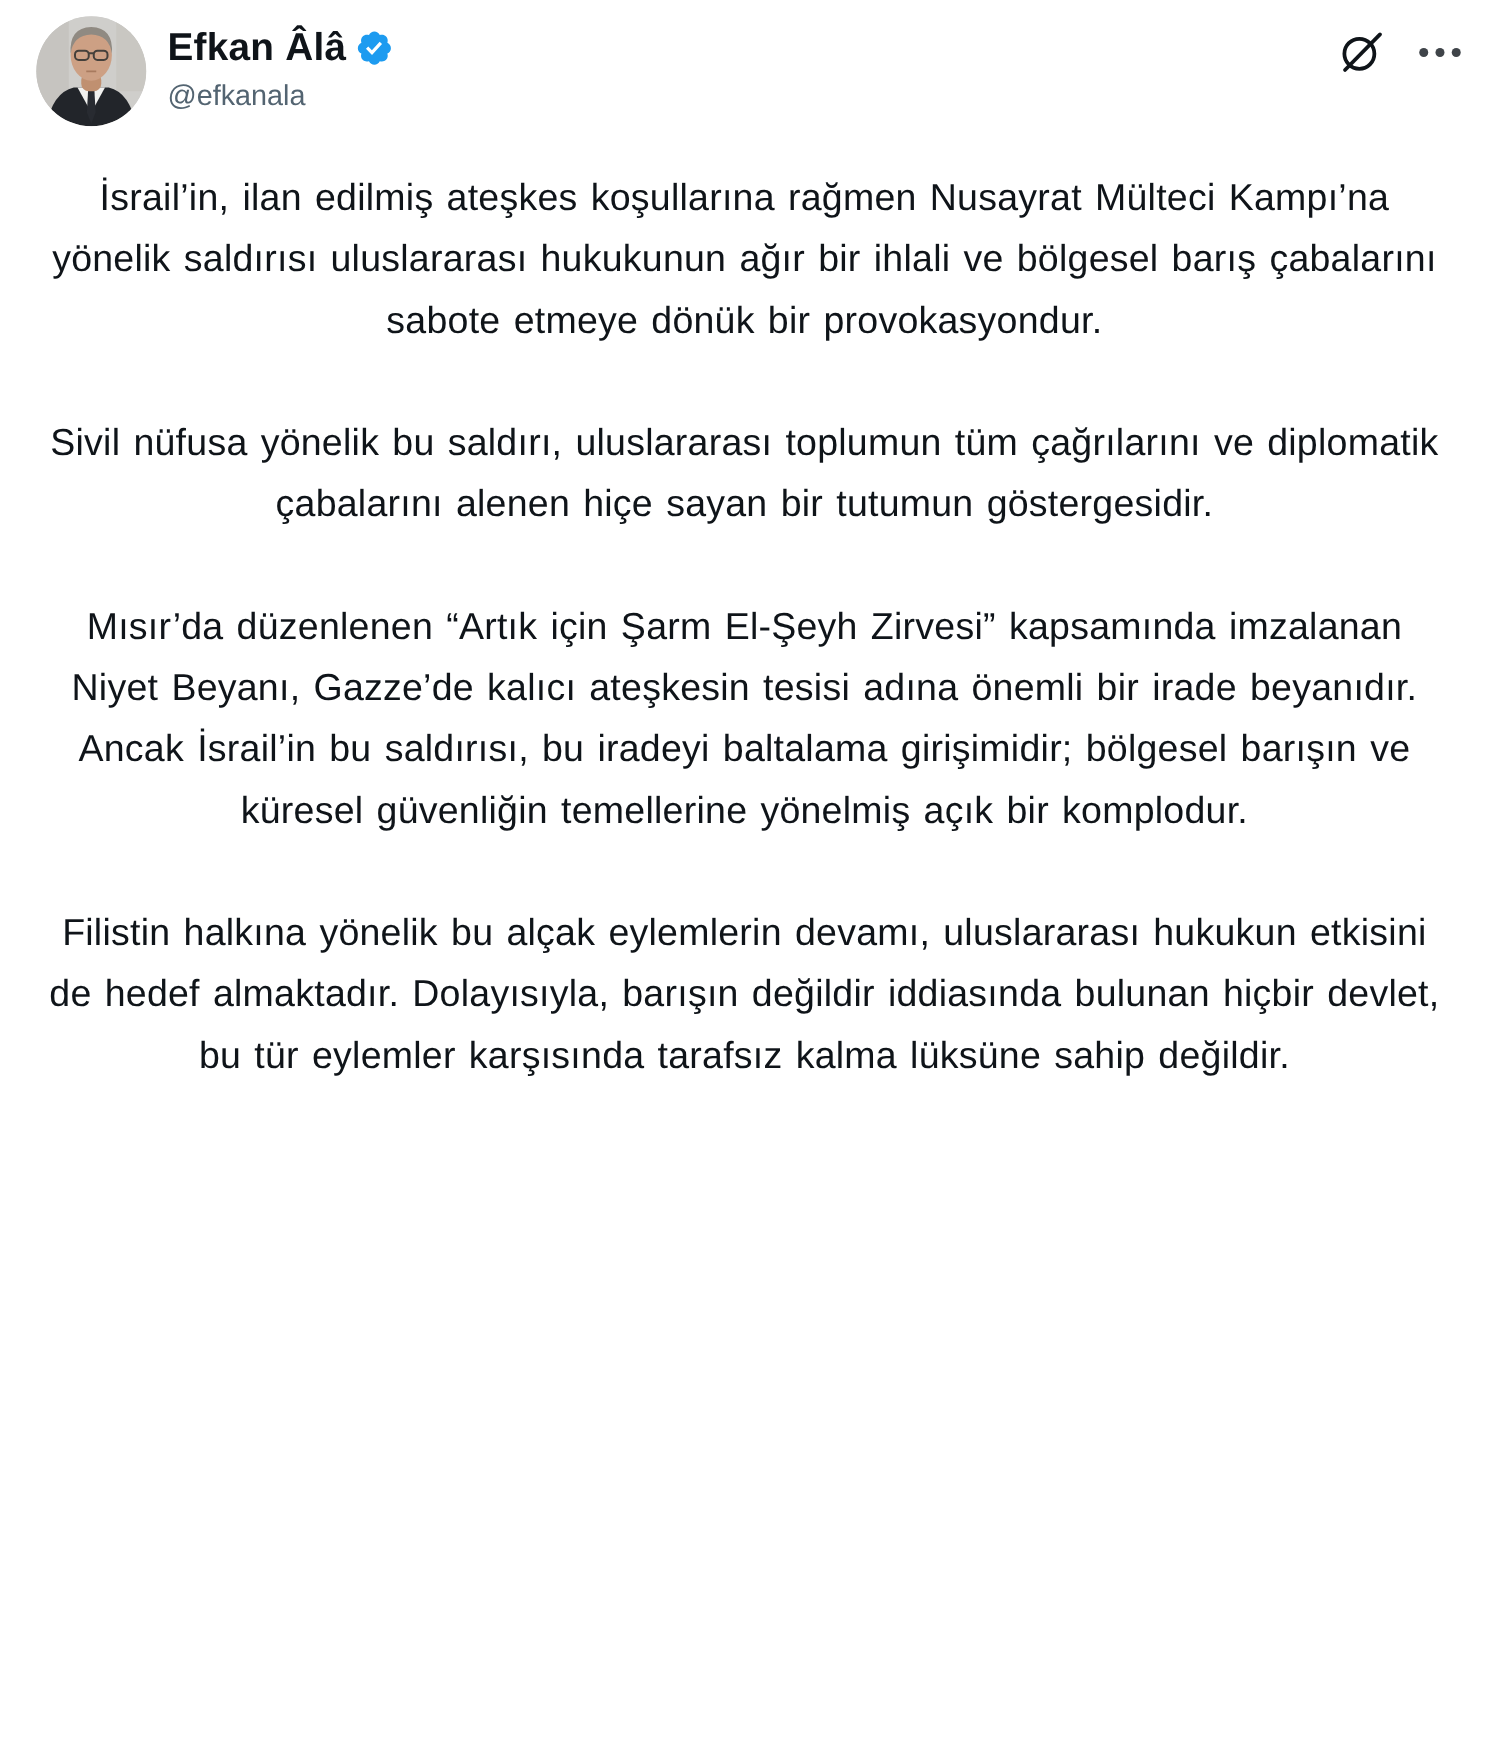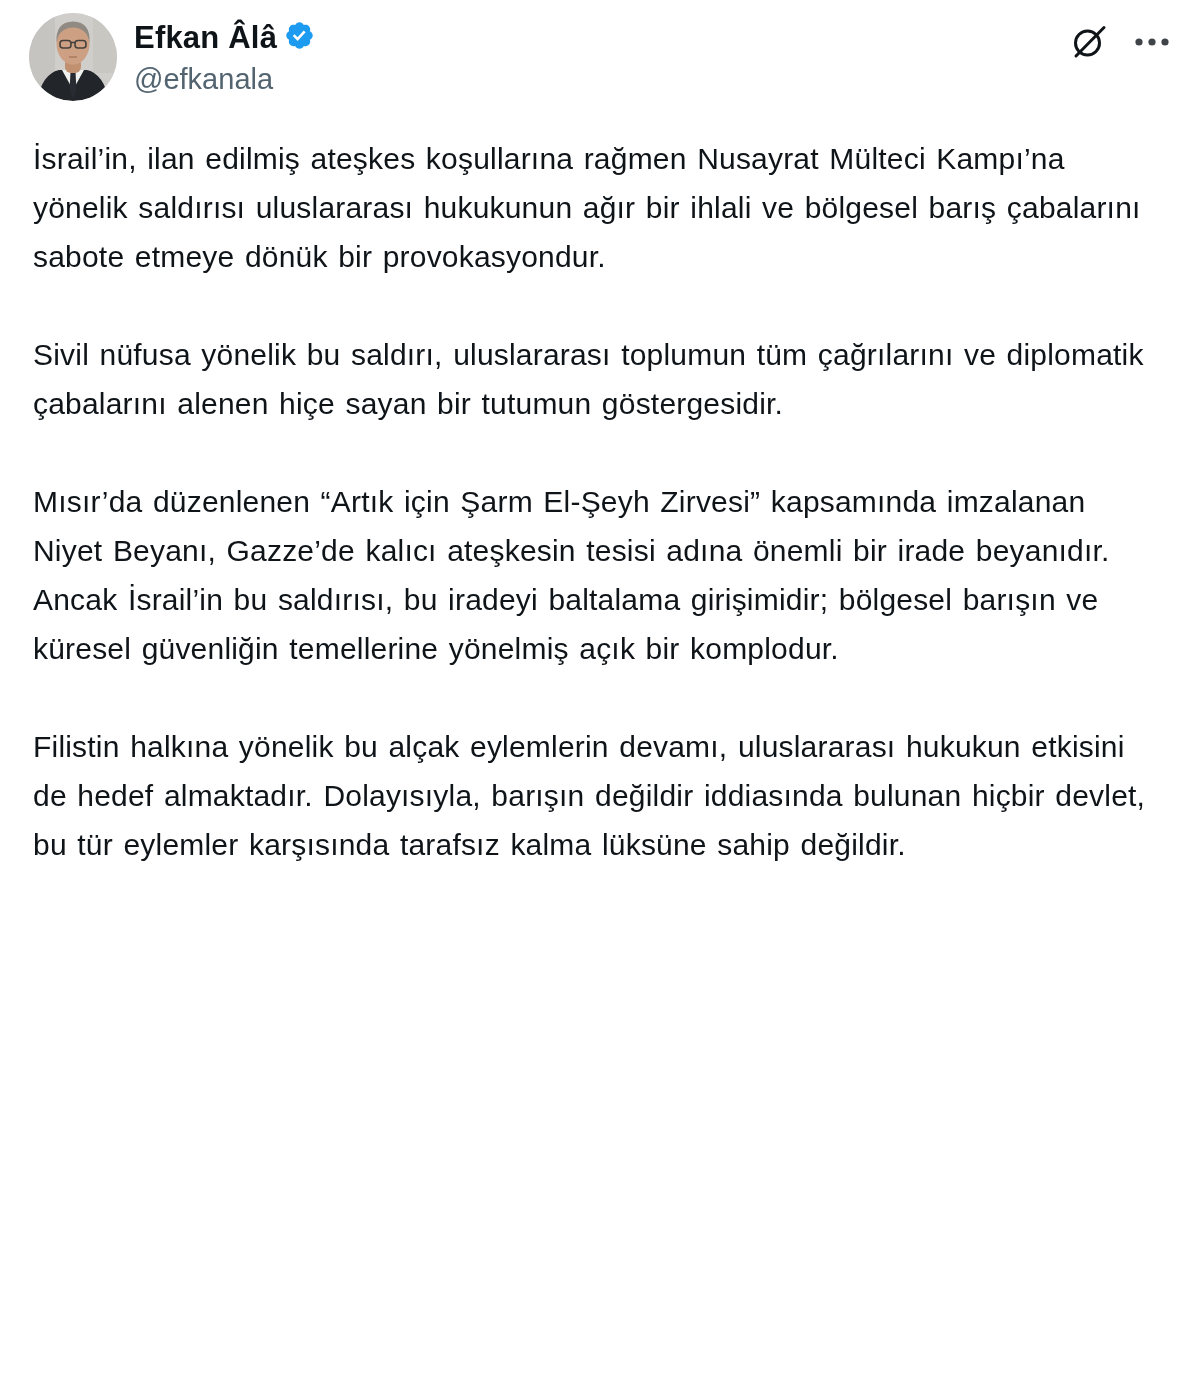--- a/index.html
+++ b/index.html
@@ -28,37 +28,38 @@
     background: #cfcecb;
   }
   .avatar svg { display: block; width: 100%; height: 100%; }
   .user-info {
     margin-left: 17px;
     padding-top: 7px;
     min-width: 0;
   }
   .name-row {
     display: flex;
+    align-items: center;
   }
   .display-name {
     font-size: 31px;
     font-weight: 700;
     letter-spacing: 0.2px;
     color: #0f1419;
     cursor: pointer;
   }
   .verified-badge {
     width: 31px;
     height: 31px;
     margin-left: 7px;
     display: inline-flex;
   }
   .verified-badge svg { width: 100%; height: 100%; }
   .handle {
-    font-size: 29px;
+    font-size: 23px;
     color: #536471;
     margin-top: 7px;
     cursor: pointer;
   }
   .header-actions {
     margin-left: auto;
     display: flex;
     align-items: center;
     gap: 26px;
     padding-top: 10px;
@@ -69,20 +70,21 @@
     justify-content: center;
     cursor: pointer;
     border: none;
     background: transparent;
     padding: 0;
   }
   .grok-btn svg { width: 37px; height: 37px; }
   .more-btn svg { width: 36px; height: 12px; }
   .tweet-body {
     padding: 33px 42px 0 33px;
+    text-align: center;
   }
   .tweet-body p {
     font-size: 30px;
     line-height: 49px;
     letter-spacing: 0.2px;
     word-spacing: 2px;
     color: #0f1419;
     margin: 0 0 49px 0;
     font-weight: 400;
   }

